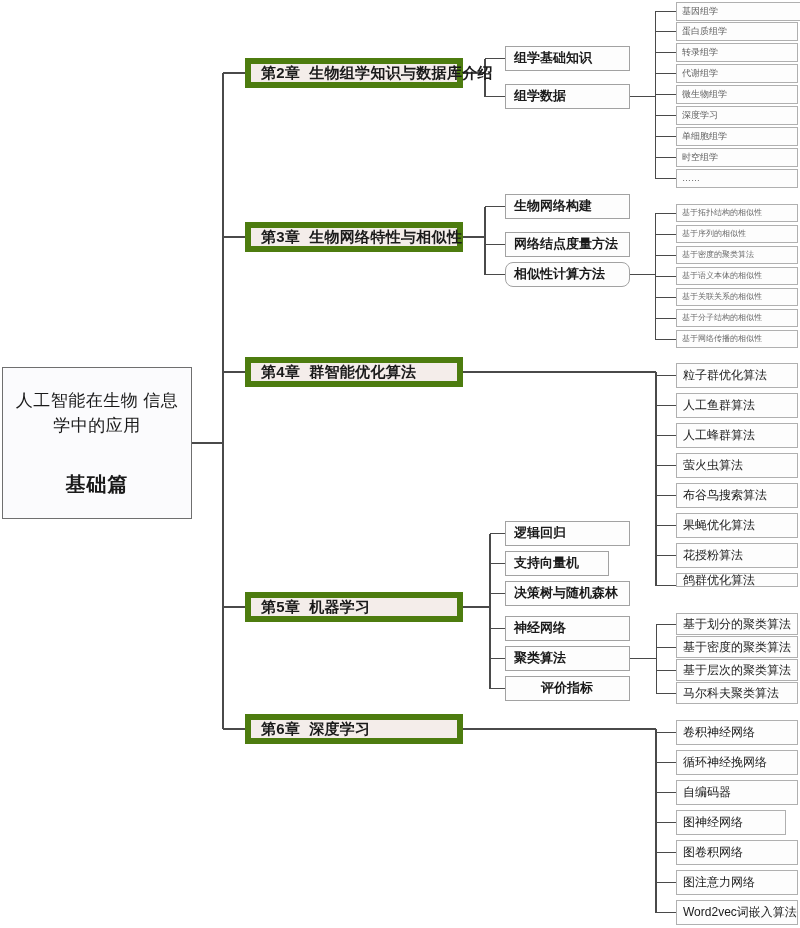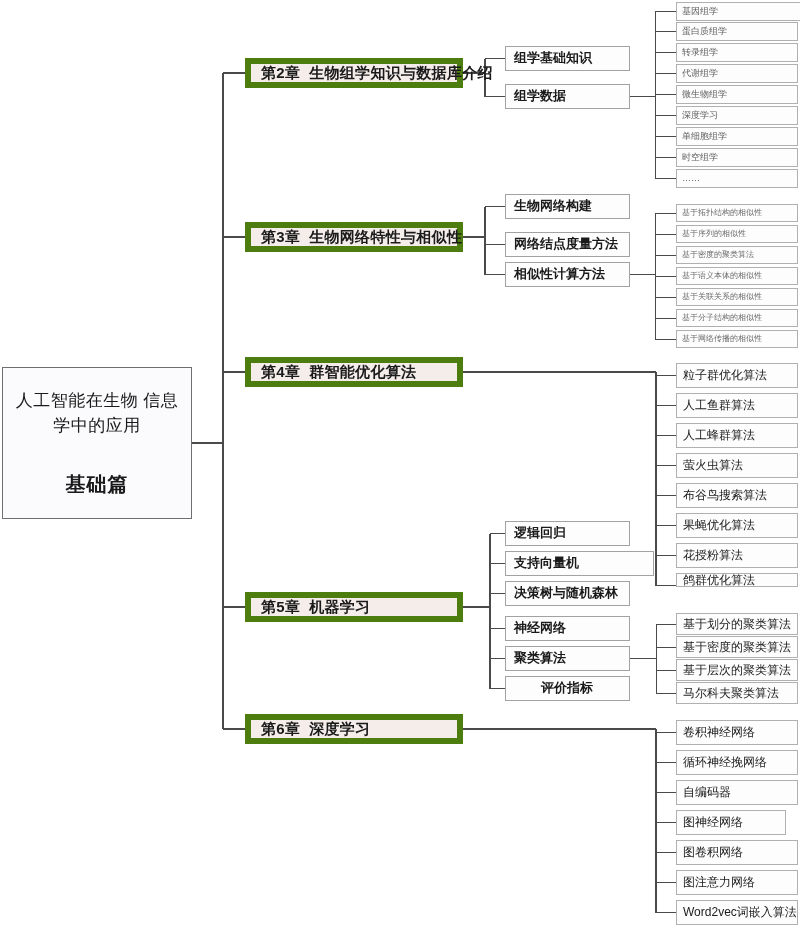--- a/index.html
+++ b/index.html
@@ -225,21 +225,21 @@
   <div class="node level3 small" style="left:676px; top:169px; width:122px; height:19px;">
     <span>……</span>
   </div>
 
   <div class="node level2" style="left:505px; top:194px; width:125px; height:25px;">
     <span>生物网络构建</span>
   </div>
   <div class="node level2" style="left:505px; top:232px; width:125px; height:25px;">
     <span>网络结点度量方法</span>
   </div>
-  <div class="node level2" style="left:505px; top:262px; width:125px; height:25px;">
+  <div class="node level2" style="left:505px; top:262px; width:125px; height:25px;border-radius:8px;">
     <span>相似性计算方法</span>
   </div>
 
   <div class="node level3 tiny" style="left:676px; top:204px; width:122px; height:18px;">
     <span>基于拓扑结构的相似性</span>
   </div>
   <div class="node level3 tiny" style="left:676px; top:225px; width:122px; height:18px;">
     <span>基于序列的相似性</span>
   </div>
   <div class="node level3 tiny" style="left:676px; top:246px; width:122px; height:18px;">
@@ -279,21 +279,21 @@
   <div class="node level3" style="left:676px; top:543px; width:122px; height:25px;">
     <span>花授粉算法</span>
   </div>
   <div class="node level3" style="left:676px; top:573px; width:122px; height:14px;">
     <span>鸽群优化算法</span>
   </div>
 
   <div class="node level2" style="left:505px; top:521px; width:125px; height:25px;">
     <span>逻辑回归</span>
   </div>
-  <div class="node level2" style="left:505px; top:551px; width:149px; height:25px;">
+  <div class="node level2" style="left:505px; top:551px; width:104px; height:25px;">
     <span>支持向量机</span>
   </div>
   <div class="node level2" style="left:505px; top:581px; width:125px; height:25px;">
     <span>决策树与随机森林</span>
   </div>
   <div class="node level2" style="left:505px; top:616px; width:125px; height:25px;">
     <span>神经网络</span>
   </div>
   <div class="node level2" style="left:505px; top:646px; width:125px; height:25px;">
     <span>聚类算法</span>

